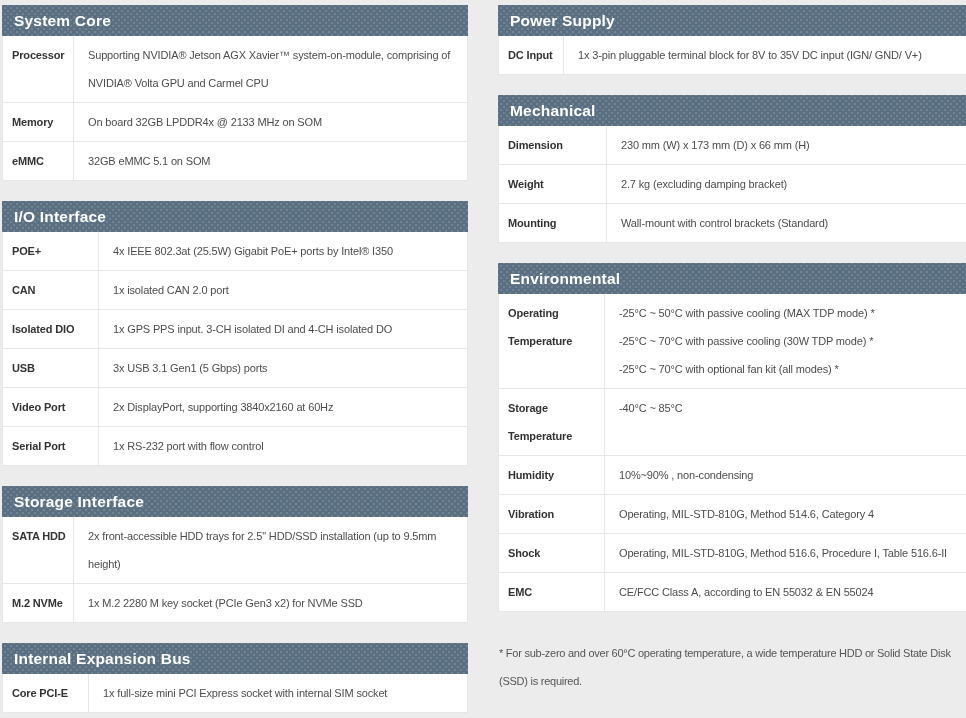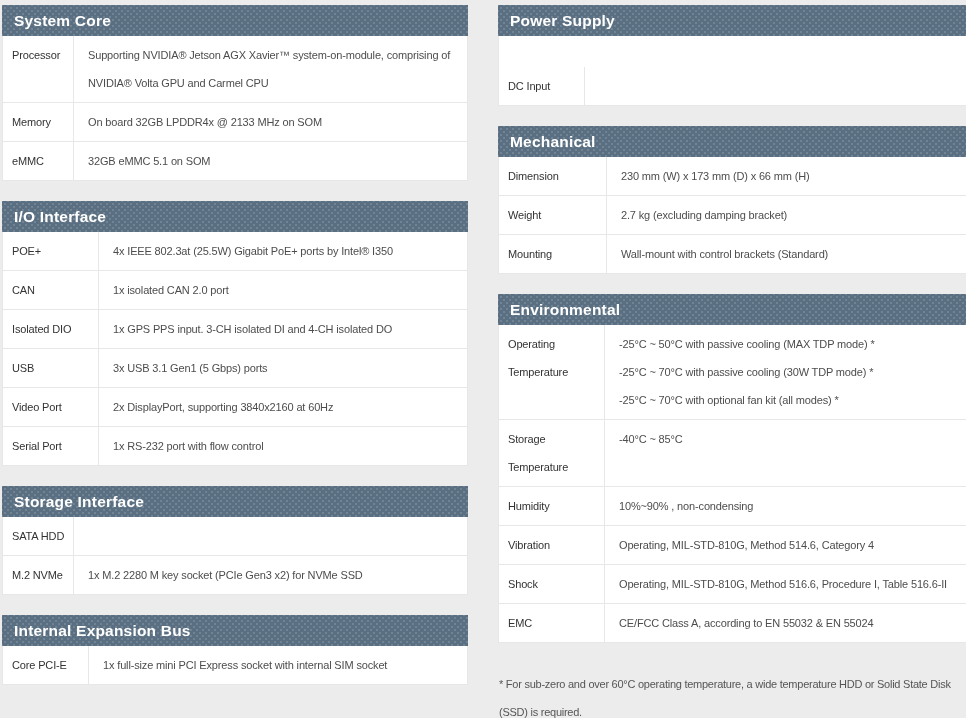--- a/index.html
+++ b/index.html
@@ -33,38 +33,38 @@
     border-left: 1px solid var(--border, #e7e7e7);
     border-right: 1px solid var(--border, #e7e7e7);
   }
   .col-right .spec-rows { border-right: none; }
 
   .spec-row { display: flex; border-bottom: 1px solid var(--border, #e7e7e7); }
 
   .spec-label {
     flex: 0 0 auto;
     border-right: 1px solid var(--border, #e7e7e7);
-    font-weight: normal; color: var(--label-color, #333333);
+    font-weight: bold; color: var(--label-color, #333333);
     font-size: 11px; line-height: 28px; letter-spacing: -0.15px;
     padding: 5px 4px 5px 9px;
     white-space: pre-line;
   }
   .spec-value {
     flex: 1;
     color: var(--value-color, #4d4d4d);
     font-size: 11px; line-height: 28px; letter-spacing: -0.15px;
     padding: 5px 4px 5px 14px;
     white-space: pre-line;
   }
 
   .table-system-core .spec-label            { width: 71px; }
   .table-io-interface .spec-label           { width: 96px; }
   .table-storage-interface .spec-label      { width: 71px; }
   .table-internal-expansion-bus .spec-label { width: 86px; }
-  .table-power-supply .spec-label           { width: 86px; margin-top: 31px; }
+  .table-power-supply .spec-label           { width: 65px; }
   .table-mechanical .spec-label             { width: 108px; }
   .table-environmental .spec-label          { width: 106px; }
 
   .footnote {
     color: var(--footnote-color, #555555);
     font-size: 11px; line-height: 28px; letter-spacing: -0.25px;
     white-space: pre-line;
     margin-top: 7px; padding-left: 1px;
   }
 </style>
@@ -117,20 +117,21 @@
             <div class="spec-label">Serial Port</div>
             <div class="spec-value">1x RS-232 port with flow control</div>
           </div>
         </div>
       </section>
       <section class="spec-table table-storage-interface">
         <div class="spec-header"><span>Storage Interface</span></div>
         <div class="spec-rows">
           <div class="spec-row">
             <div class="spec-label">SATA HDD</div>
+            <div class="spec-value">2x front-accessible HDD trays for 2.5" HDD/SSD installation (up to 9.5mm height)</div>
           </div>
           <div class="spec-row">
             <div class="spec-label">M.2 NVMe</div>
             <div class="spec-value">1x M.2 2280 M key socket (PCIe Gen3 x2) for NVMe SSD</div>
           </div>
         </div>
       </section>
       <section class="spec-table table-internal-expansion-bus">
         <div class="spec-header"><span>Internal Expansion Bus</span></div>
         <div class="spec-rows">
@@ -140,20 +141,21 @@
           </div>
         </div>
       </section>
     </div>
   <div class="col col-right">
       <section class="spec-table table-power-supply">
         <div class="spec-header"><span>Power Supply</span></div>
         <div class="spec-rows">
           <div class="spec-row">
             <div class="spec-label">DC Input</div>
+            <div class="spec-value">1x 3-pin pluggable terminal block for 8V to 35V DC input (IGN/ GND/ V+)</div>
           </div>
         </div>
       </section>
       <section class="spec-table table-mechanical">
         <div class="spec-header"><span>Mechanical</span></div>
         <div class="spec-rows">
           <div class="spec-row">
             <div class="spec-label">Dimension</div>
             <div class="spec-value">230 mm (W) x 173 mm (D) x 66 mm (H)</div>
           </div>

